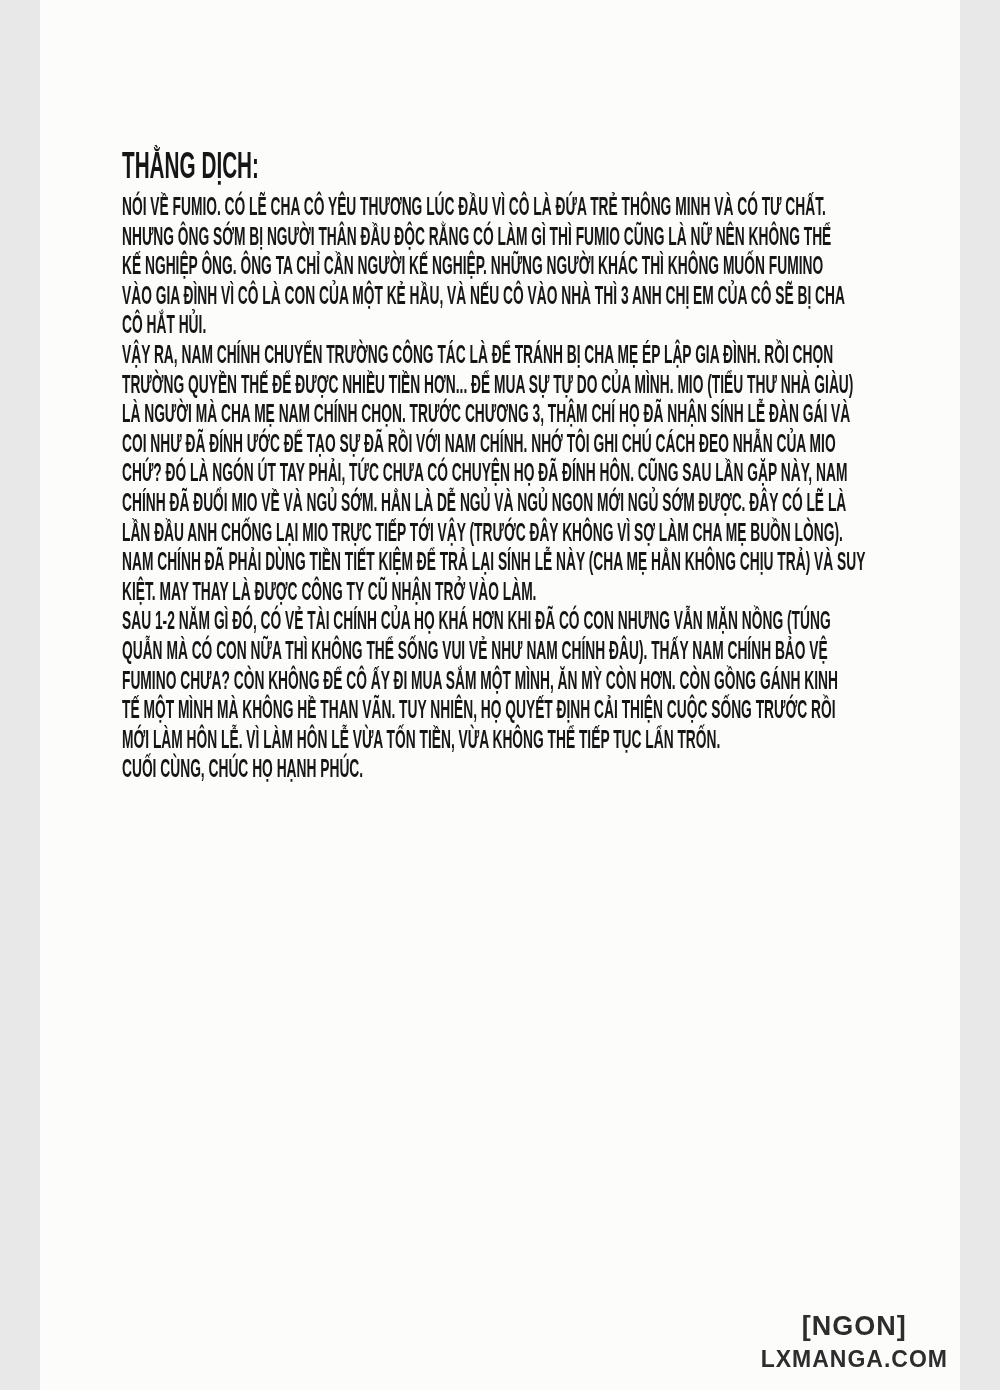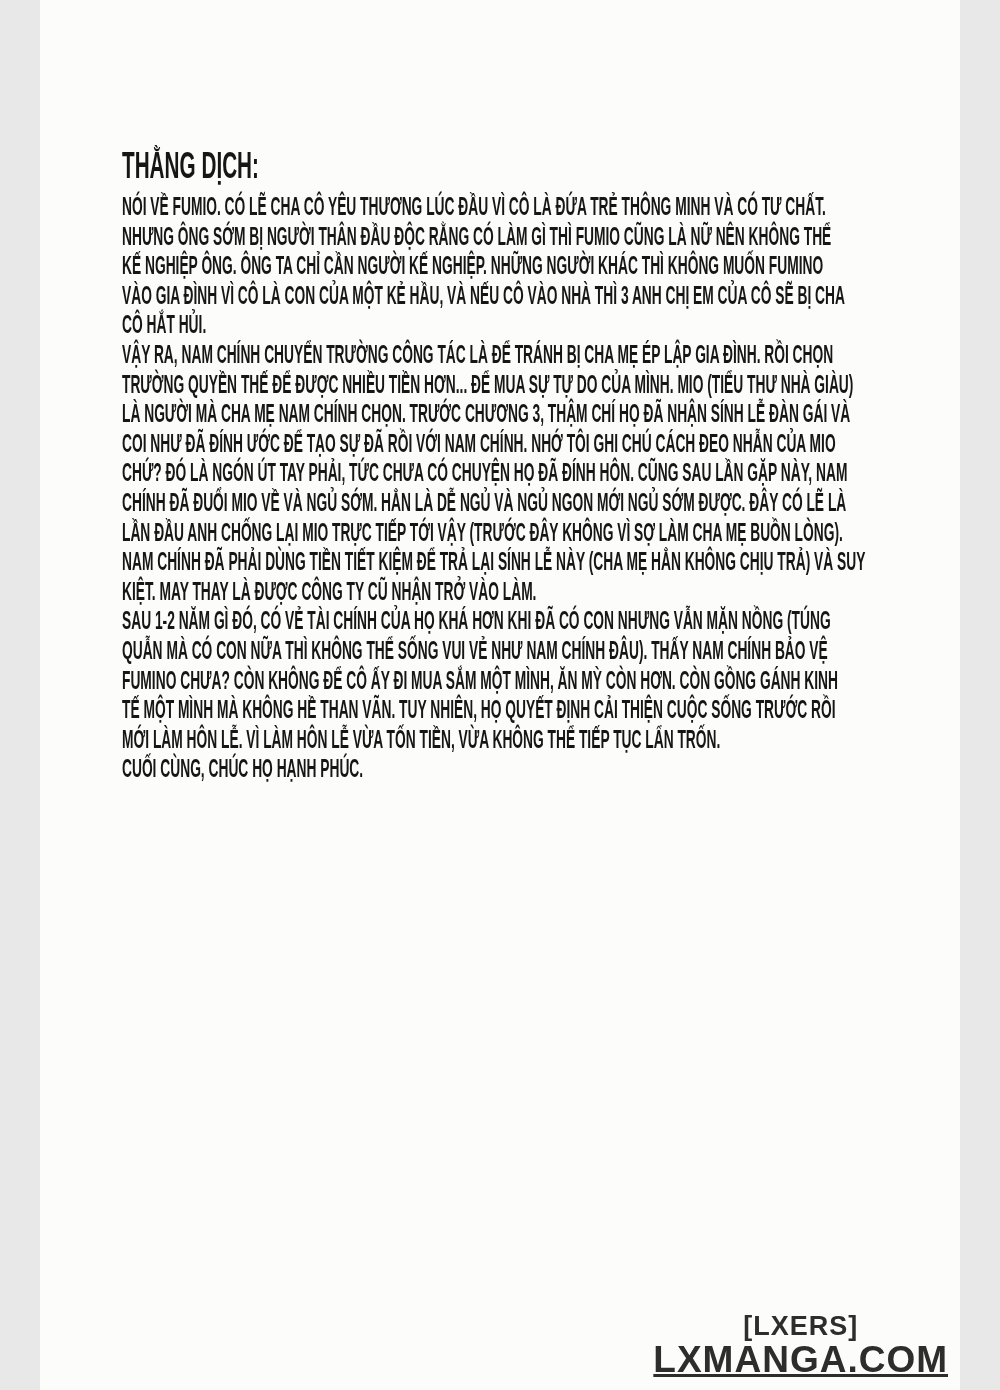--- a/index.html
+++ b/index.html
@@ -50,23 +50,22 @@
     text-align: center;
     font-weight: 800;
     color: #2d2d2d;
     line-height: 33px;
   }
   .watermark .wm-group {
     font-size: 27px;
     letter-spacing: 1px;
   }
   .watermark .wm-site {
-    font-size: 37px;
+    font-size: 23px;
     letter-spacing: 1px;
-    text-decoration: underline;
   }
 </style>
 </head>
 <body>
 
 <div class="page">
 
   <div class="content">
     <div class="heading">THẰNG DỊCH:</div>
     <div class="body-lines">
@@ -87,17 +86,17 @@
         <div class="line">SAU 1-2 NĂM GÌ ĐÓ, CÓ VẺ TÀI CHÍNH CỦA HỌ KHÁ HƠN KHI ĐÃ CÓ CON NHƯNG VẪN MẶN NỒNG (TÚNG</div>
         <div class="line">QUẪN MÀ CÓ CON NỮA THÌ KHÔNG THỂ SỐNG VUI VẺ NHƯ NAM CHÍNH ĐÂU). THẤY NAM CHÍNH BẢO VỆ</div>
         <div class="line">FUMINO CHƯA? CÒN KHÔNG ĐỂ CÔ ẤY ĐI MUA SẮM MỘT MÌNH, ĂN MỲ CÒN HƠN. CÒN GỒNG GÁNH KINH</div>
         <div class="line">TẾ MỘT MÌNH MÀ KHÔNG HỀ THAN VÃN. TUY NHIÊN, HỌ QUYẾT ĐỊNH CẢI THIỆN CUỘC SỐNG TRƯỚC RỒI</div>
         <div class="line">MỚI LÀM HÔN LỄ. VÌ LÀM HÔN LỄ VỪA TỐN TIỀN, VỪA KHÔNG THỂ TIẾP TỤC LẨN TRỐN.</div>
         <div class="line">CUỐI CÙNG, CHÚC HỌ HẠNH PHÚC.</div>
       </div>
   </div>
 
   <div class="watermark">
-    <div class="wm-group">[LXERS]</div>
+    <div class="wm-group">[NGON]</div>
     <div class="wm-site">LXMANGA.COM</div>
   </div>
 
 </div>
 
 </body></html>

